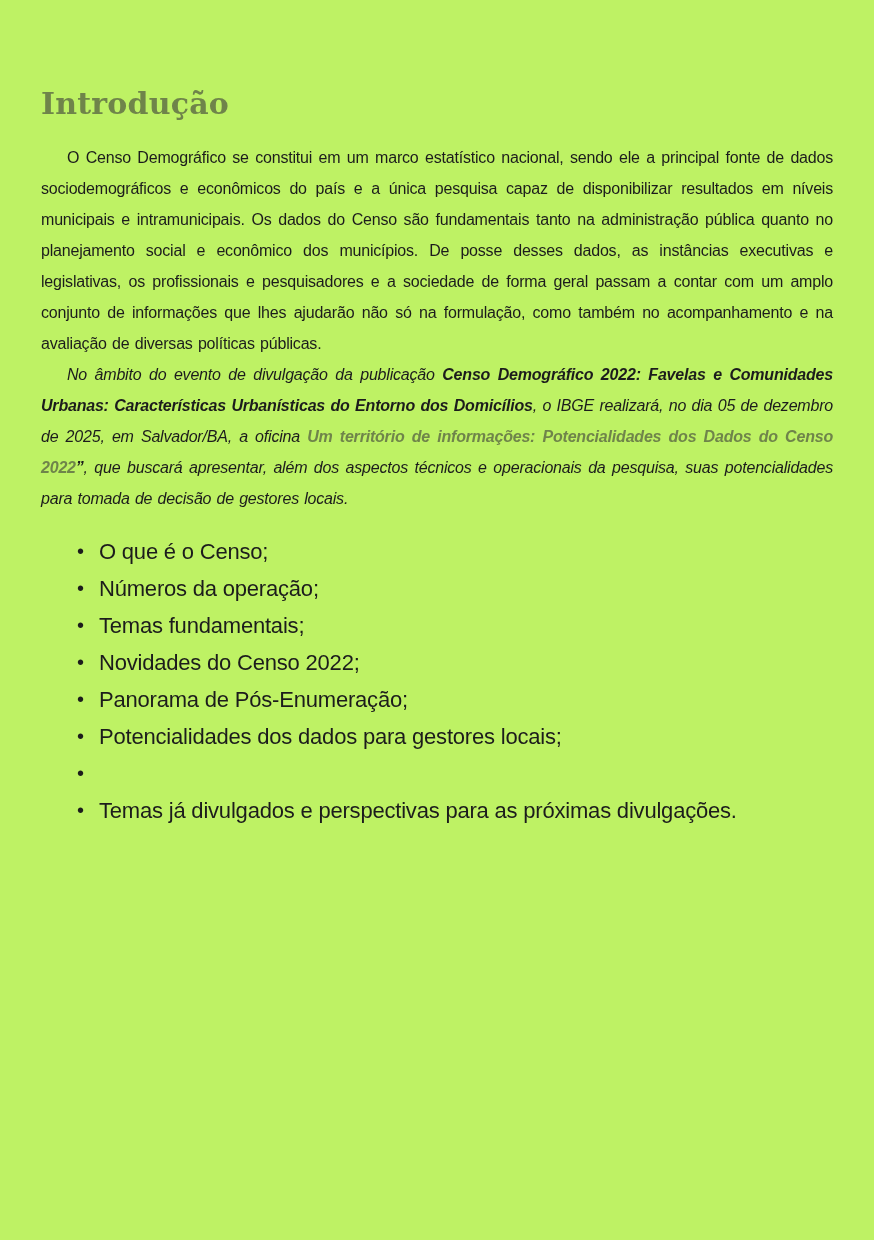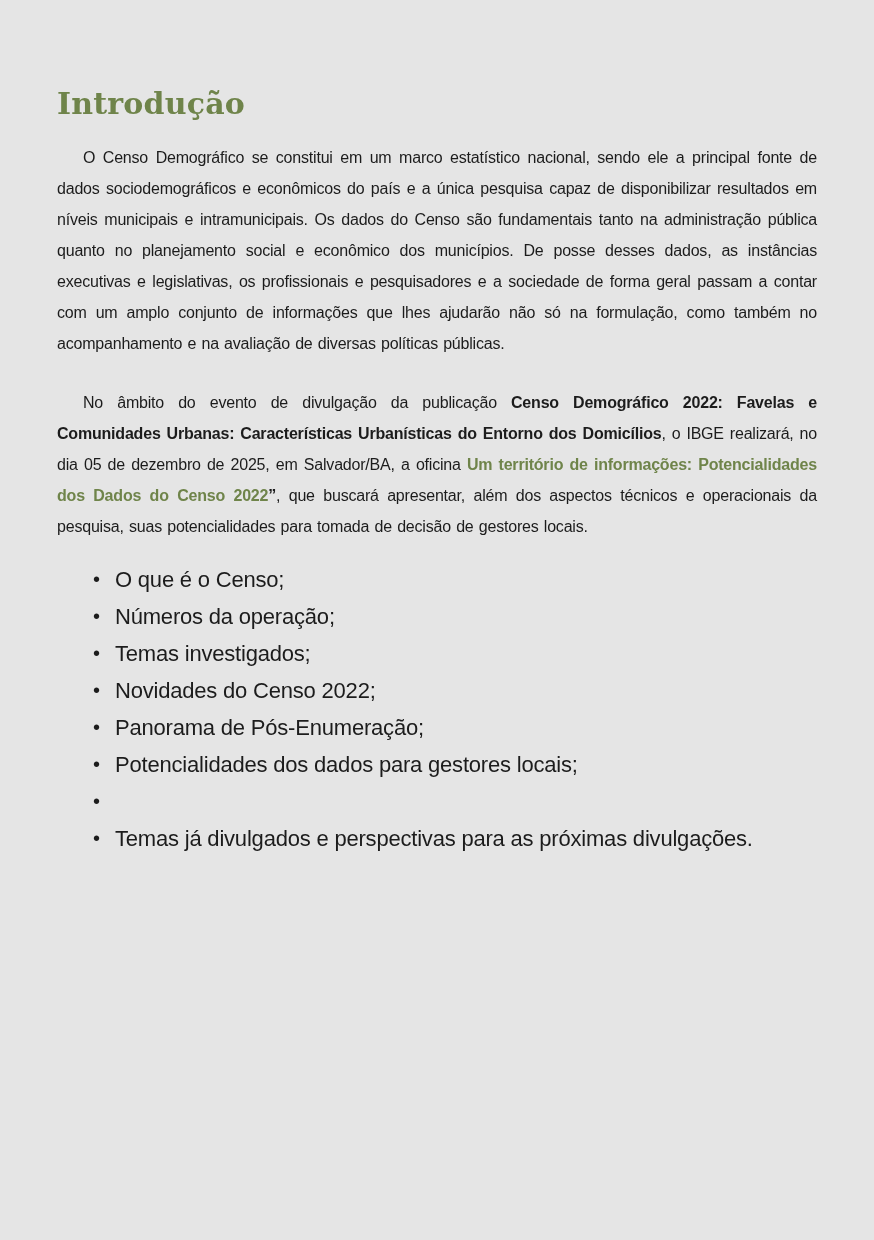--- a/index.html
+++ b/index.html
@@ -4,23 +4,23 @@
 <style>
   html, body {
     margin: 0;
     padding: 0;
     background: #ffffff;
   }
   .page {
     position: relative;
     width: 874px;
     height: 1240px;
-    background: #e5e5e5;
+    background: #bef264;
     box-sizing: border-box;
-    padding: 0 57px;
+    padding: 0 41px;
     overflow: hidden;
     font-family: "Liberation Sans", sans-serif;
     color: #1c1c1c;
   }
   h1.section-heading, h2.section-heading {
     font-family: "DejaVu Serif", serif;
     font-weight: 700;
     color: #6f844a;
     font-size: 30px;
     line-height: 32px;
@@ -32,21 +32,21 @@
   p.body-par {
     font-size: 16px;
     line-height: 31px;
     text-align: justify;
     text-indent: 26px;
     margin: 0;
     margin-top: 22px;
     letter-spacing: -0.2px;
     word-spacing: 1px;
   }
-  p.body-par.second { margin-top: 28px; }
+  p.body-par.second { margin-top: 0; font-style: italic; }
   .bold { font-weight: 700; }
   .bold-green { font-weight: 700; color: #6f844a; }
   ul.topics-list {
     list-style: none;
     margin: 22px 0 0 0;
     padding: 0 0 0 36px;
   }
   ul.topics-list li {
     display: flex;
     align-items: flex-start;
@@ -82,21 +82,21 @@
     <li>
         <span class="bullet">•</span>
         <span class="li-text">O que é o Censo;</span>
       </li>
     <li>
         <span class="bullet">•</span>
         <span class="li-text">Números da operação;</span>
       </li>
     <li>
         <span class="bullet">•</span>
-        <span class="li-text">Temas investigados;</span>
+        <span class="li-text">Temas fundamentais;</span>
       </li>
     <li>
         <span class="bullet">•</span>
         <span class="li-text">Novidades do Censo 2022;</span>
       </li>
     <li>
         <span class="bullet">•</span>
         <span class="li-text">Panorama de Pós-Enumeração;</span>
       </li>
     <li>

